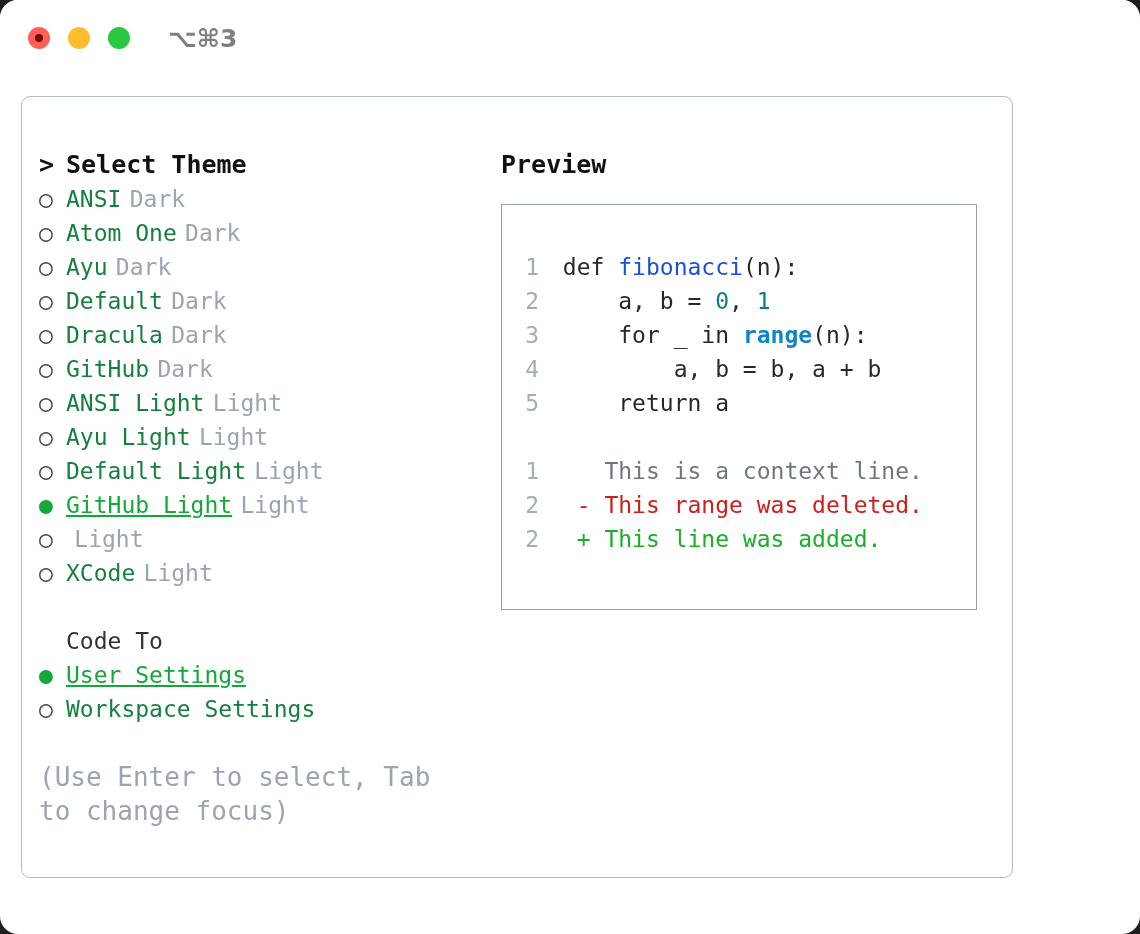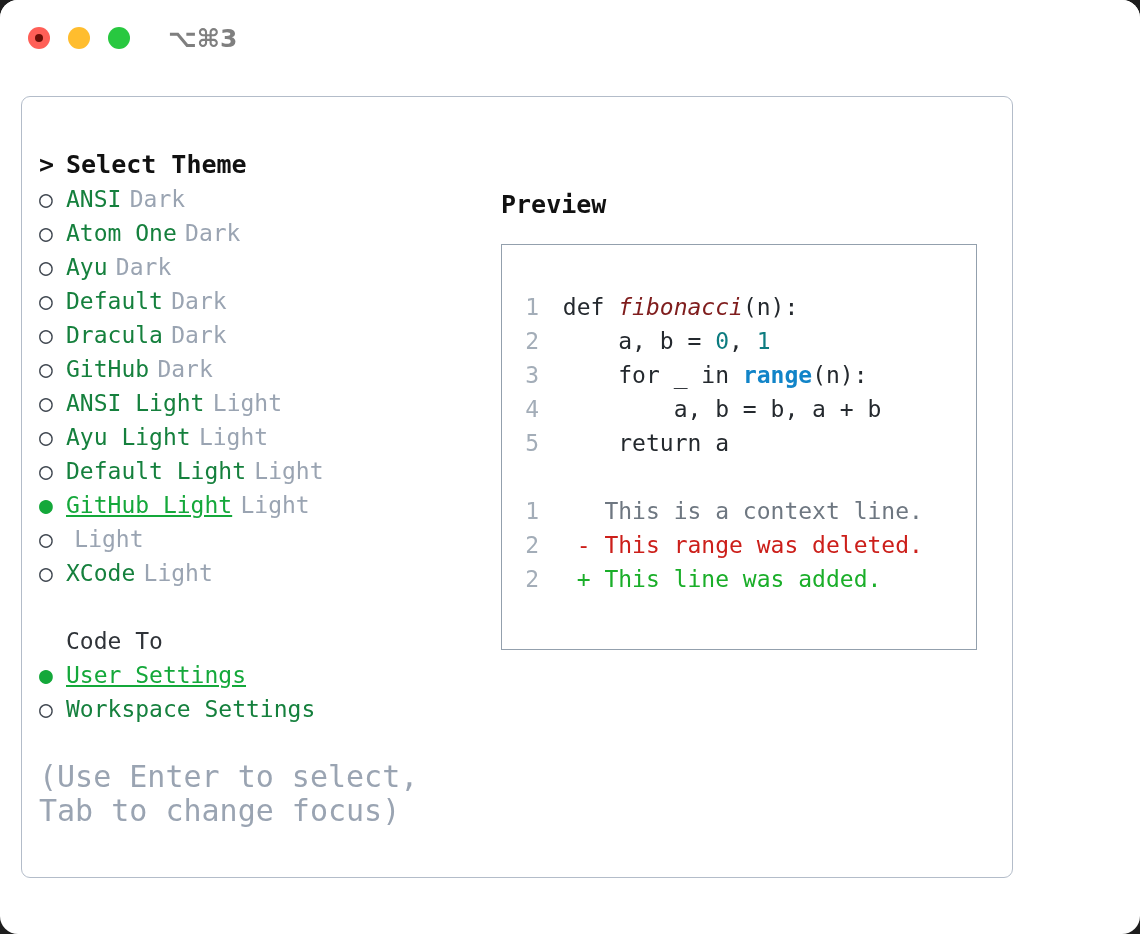--- a/index.html
+++ b/index.html
@@ -138,33 +138,32 @@
     font-size: 23px;
     color: #2f3338;
     height: 34px;
     line-height: 34px;
     padding-left: 27px;
     white-space: nowrap;
   }
 
   .hint {
     margin-top: 34px;
-    font-size: 30px;
+    font-size: 26px;
     line-height: 34px;
     color: #9aa4b2;
     width: 400px;
   }
 
   
   .right-col {
     position: absolute;
     left: 479px;
     top: 51px;
     width: 495px;
-    margin-top: 40px;
   }
   .preview-title {
     font-size: 25px;
     font-weight: bold;
     color: #111111;
     line-height: 34px;
     height: 34px;
   }
   .preview-box {
     margin-top: 22px;
@@ -191,21 +190,21 @@
   .ln {
     display: inline-block;
     width: 30px;
     flex: 0 0 30px;
     text-align: right;
     color: #a3adb8;
     padding-right: 10px;
     box-sizing: content-box;
   }
   .code-text { color: #24292e; }
-  .tok-fn   { color: #7f1d1d; font-style: italic; }
+  .tok-fn   { color: #1d4ed8; }
   .tok-num  { color: #0d7c80; }
   .tok-call { color: #1184c8; font-weight: bold; }
   .blank-line { height: 34px; }
   .diff-ctx { color: #6e7781; }
   .diff-del { color: #cc1f1a; }
   .diff-add { color: #1aae29; }
 </style>
 </head>
 <body>
 

